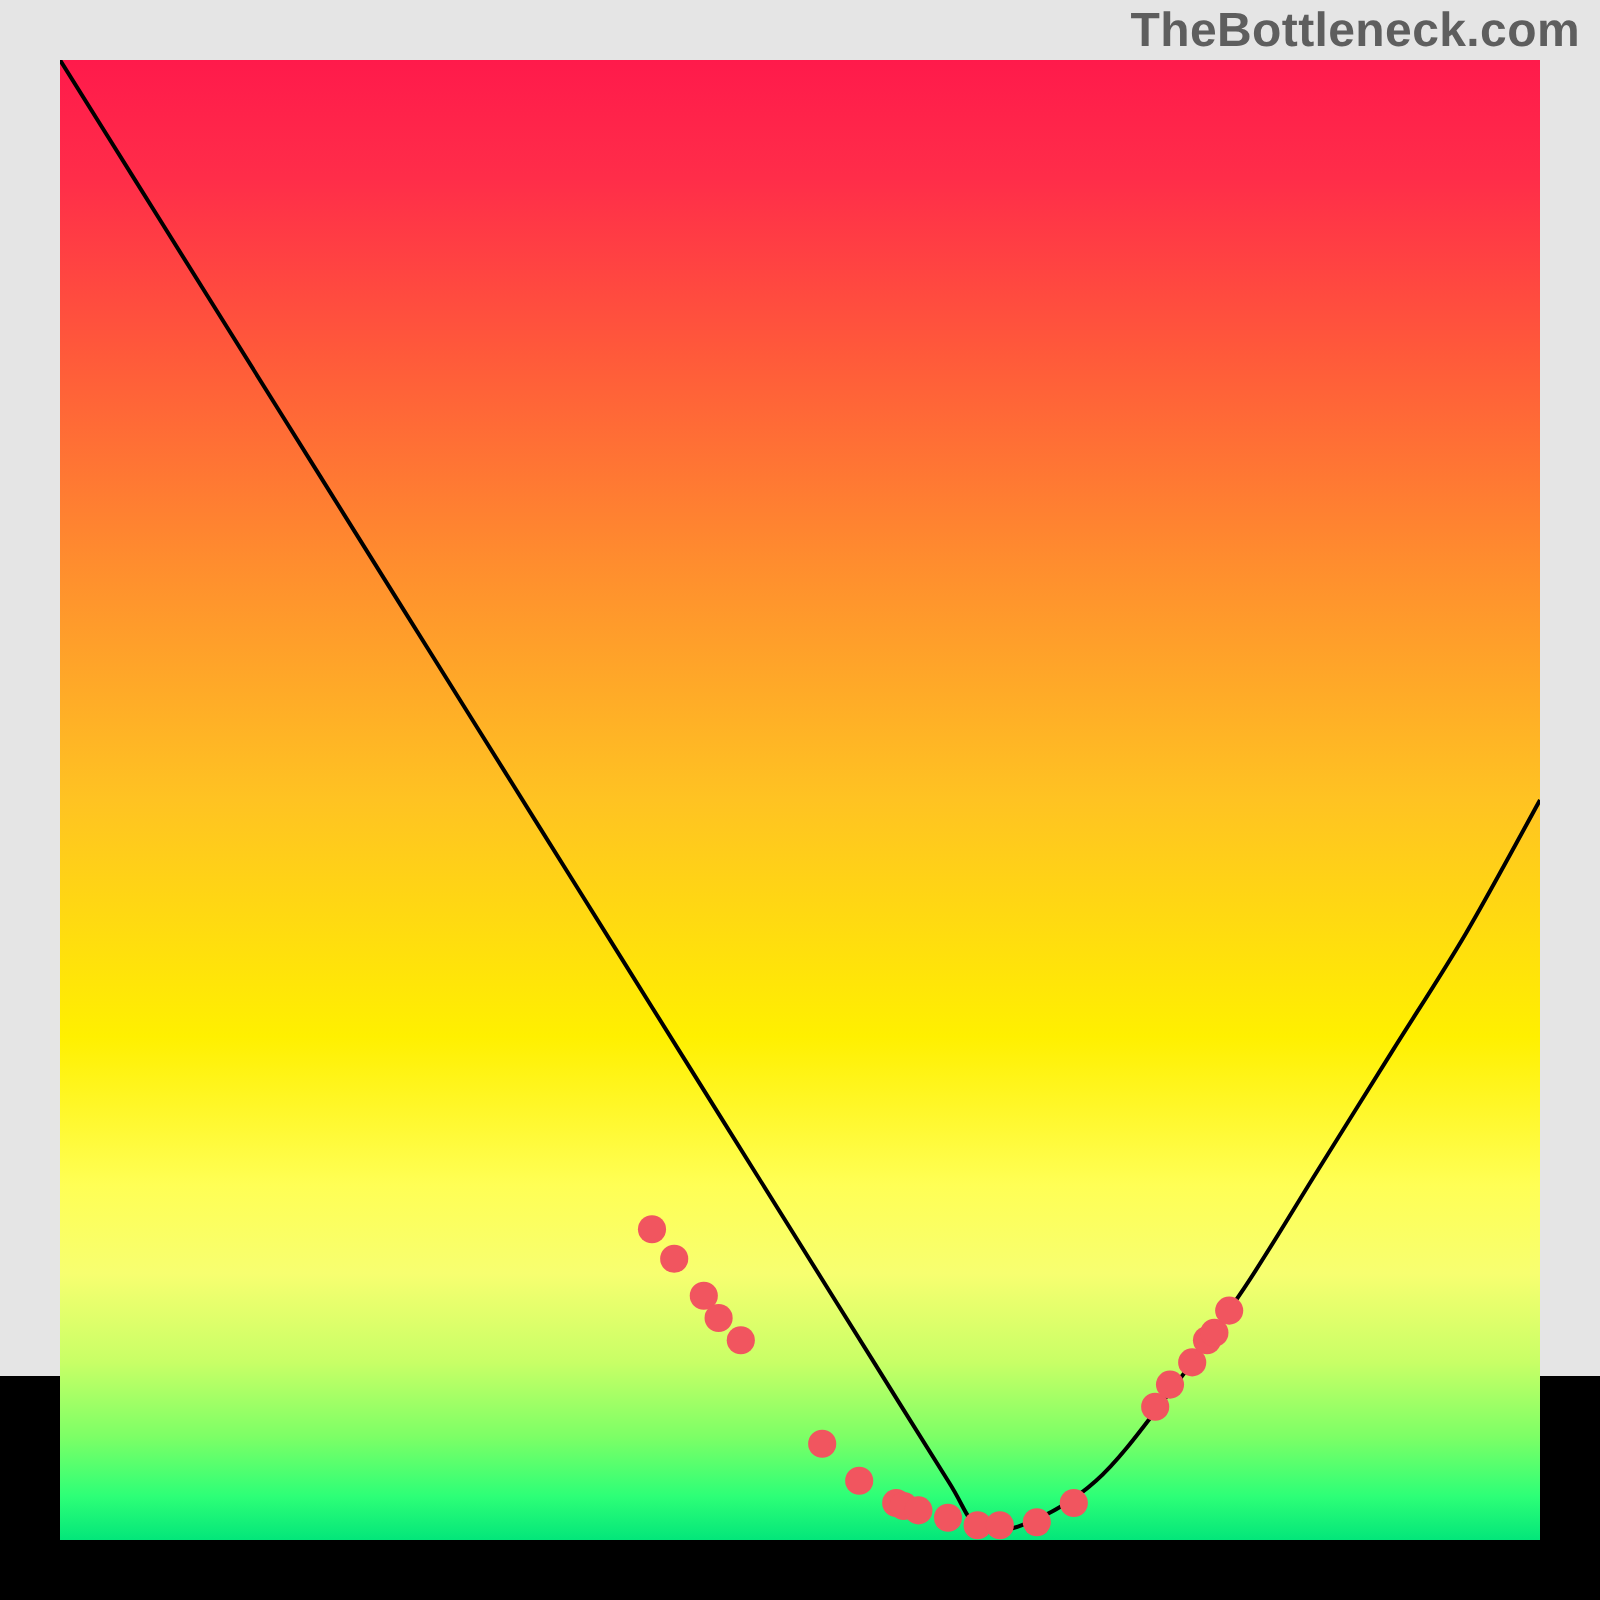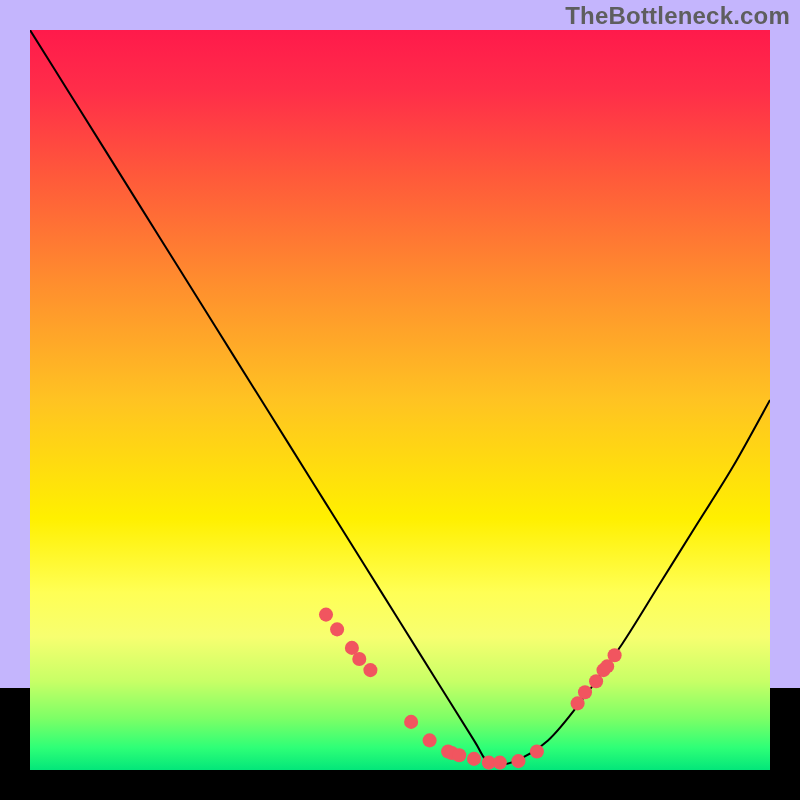--- a/index.html
+++ b/index.html
@@ -1,21 +1,21 @@
 <!DOCTYPE html>
 <html><head>
 <meta charset="utf-8">
 <style>
   * { margin: 0; padding: 0; box-sizing: border-box; }
   html, body { width: 800px; height: 800px; overflow: hidden; background: #000; }
   .frame {
     position: relative;
     width: 800px;
     height: 688px;
-    background: #c4b5fd;
+    background: #e5e5e5;
     text-align: center;
   }
   .watermark {
     position: absolute;
     top: 2px;
     right: 10px;
     font-family: Arial, Helvetica, sans-serif;
     font-size: 24px;
     font-weight: 600;
     color: #5e5e5e;

